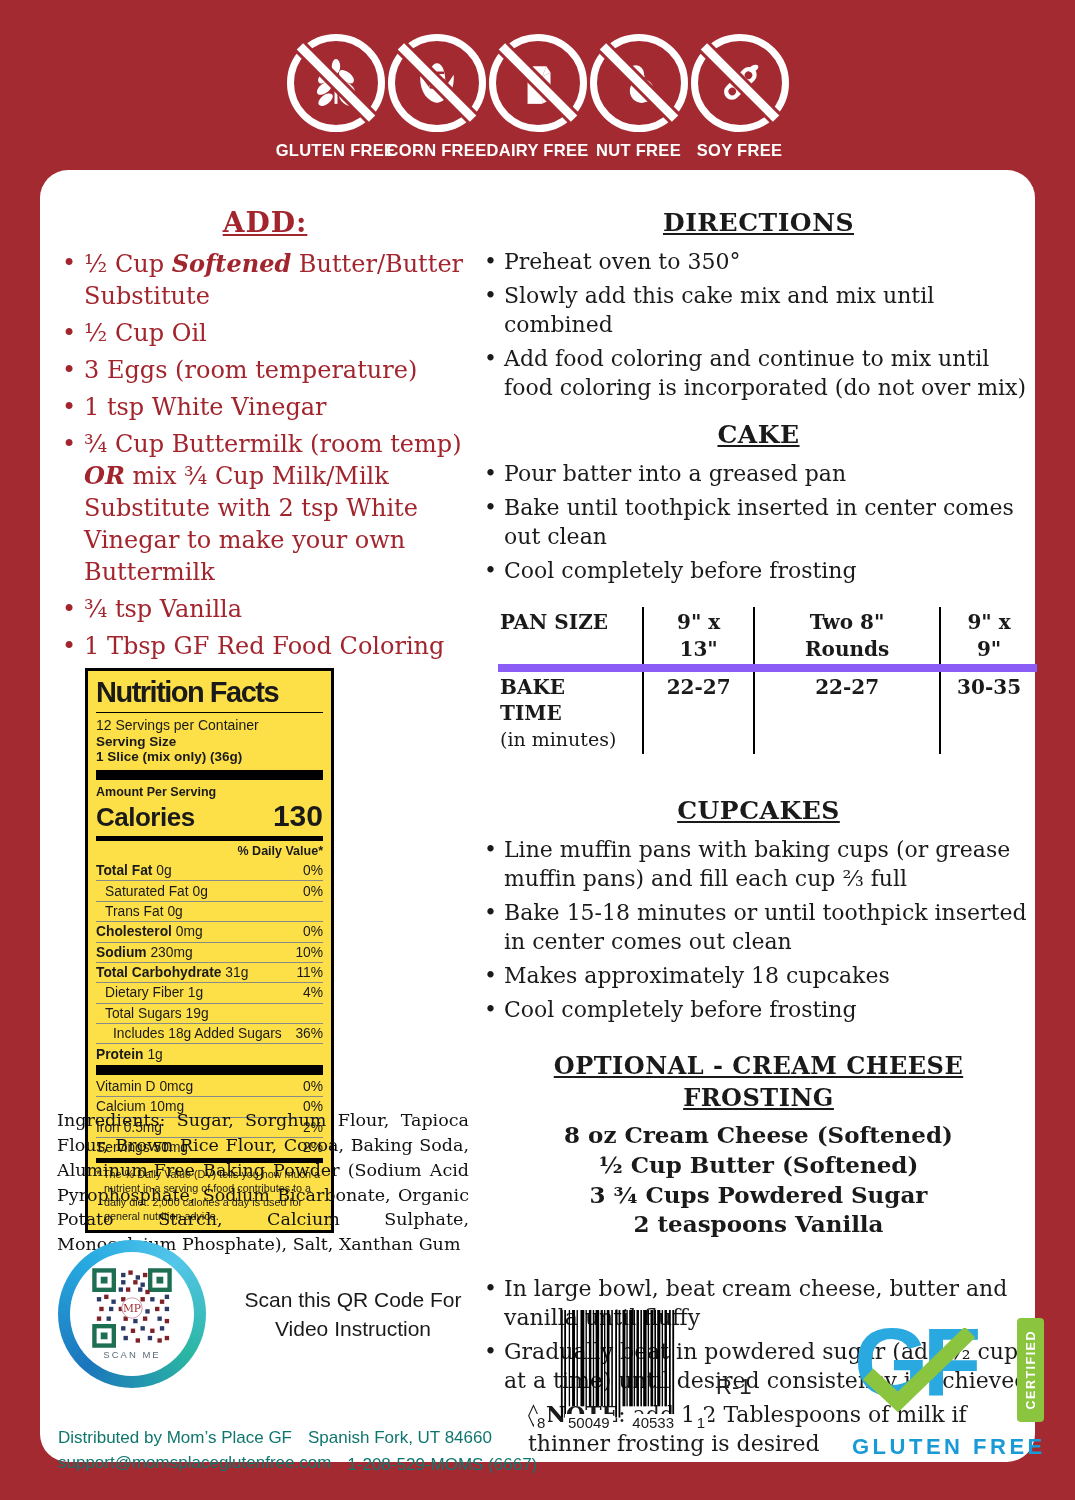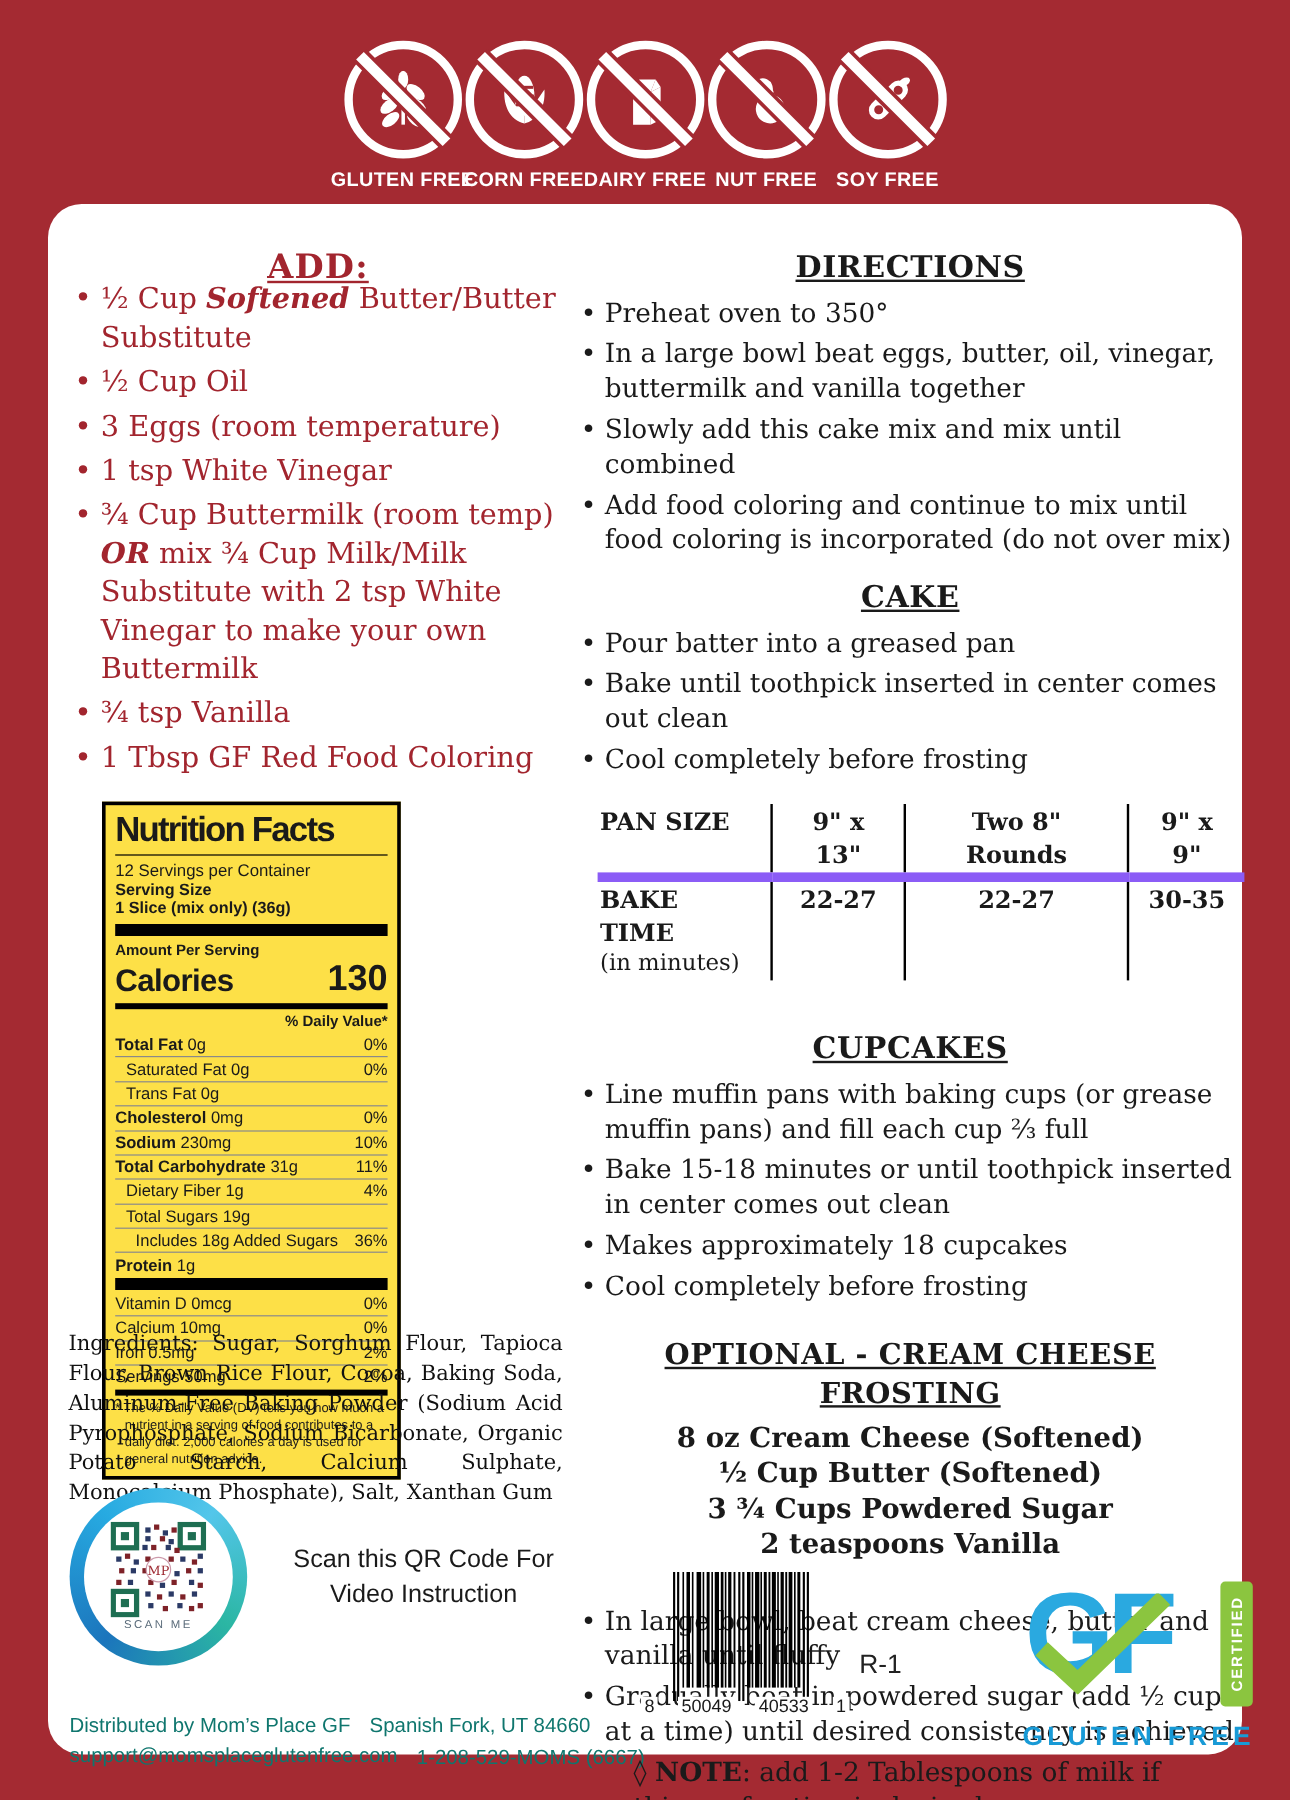--- a/index.html
+++ b/index.html
@@ -25,21 +25,21 @@
   .badge-circle svg{display:block;}
   .badge-slash{position:absolute;left:-9px;top:37px;width:102px;height:9px;background:#fff;
     box-shadow:0 3px 0 var(--red),0 -3px 0 var(--red);transform:rotate(45deg);}
   .badge-label{margin-top:9px;color:#fff;font-family:"Liberation Sans",sans-serif;font-weight:bold;
     font-size:16.5px;white-space:nowrap;letter-spacing:.3px;}
   
   .card{position:absolute;left:40px;top:170px;width:995px;height:1292px;background:#fff;border-radius:28px;}
   
   .add-head{position:absolute;top:36px;left:15px;width:420px;text-align:center;font-size:28px;
     font-weight:bold;color:var(--text-red);text-decoration:underline;letter-spacing:1px;}
-  .add-list{position:absolute;top:63px;left:16px;width:424px;color:var(--text-red);
+  .add-list{position:absolute;top:78px;left:16px;width:424px;color:var(--text-red);
     font-size:24px;line-height:1.33;list-style:none;margin:0;padding:0;}
   .add-list li{position:relative;padding-left:28px;margin-bottom:5px;}
   .add-list li::before{content:"•";position:absolute;left:6px;font-size:24px;}
   .em-bi{font-style:italic;font-weight:bold;}
   
   .nf{position:absolute;left:45px;top:498px;width:249px;border:3px solid #000;padding:5px 8px 4px;
     box-sizing:border-box;font-family:"Liberation Sans",sans-serif;background:#fde047;}
   .nf-title{font-size:29px;font-weight:bold;letter-spacing:-1.5px;border-bottom:1px solid #000;padding-bottom:3px;}
   .nf-servings{font-size:14px;padding-top:4px;}
   .nf-ss{display:flex;justify-content:space-between;font-weight:bold;font-size:13.5px;padding:1px 0 5px;flex-direction:column;}
@@ -369,21 +369,20 @@
     <div>
       <span>support@momsplaceglutenfree.com</span><span class="gap"></span><span class="phone">1-208-529-MOMS (6667)</span>
     </div>
   </div>
 
   <div class="right-col">
 
     <div class="rc-head">DIRECTIONS</div>
     <ul class="rc-list">
       <li>Preheat oven to 350°</li>
-      <li>In a large bowl beat eggs, butter, oil, vinegar, buttermilk and vanilla together</li>
       <li>Slowly add this cake mix and mix until combined</li>
       <li>Add food coloring and continue to mix until food coloring is incorporated (do not over mix)</li>
     </ul>
 
     <div class="rc-head mt-cake">CAKE</div>
     <ul class="rc-list">
       <li>Pour batter into a greased pan</li>
       <li>Bake until toothpick inserted in center comes out clean</li>
       <li>Cool completely before frosting</li>
     </ul>

